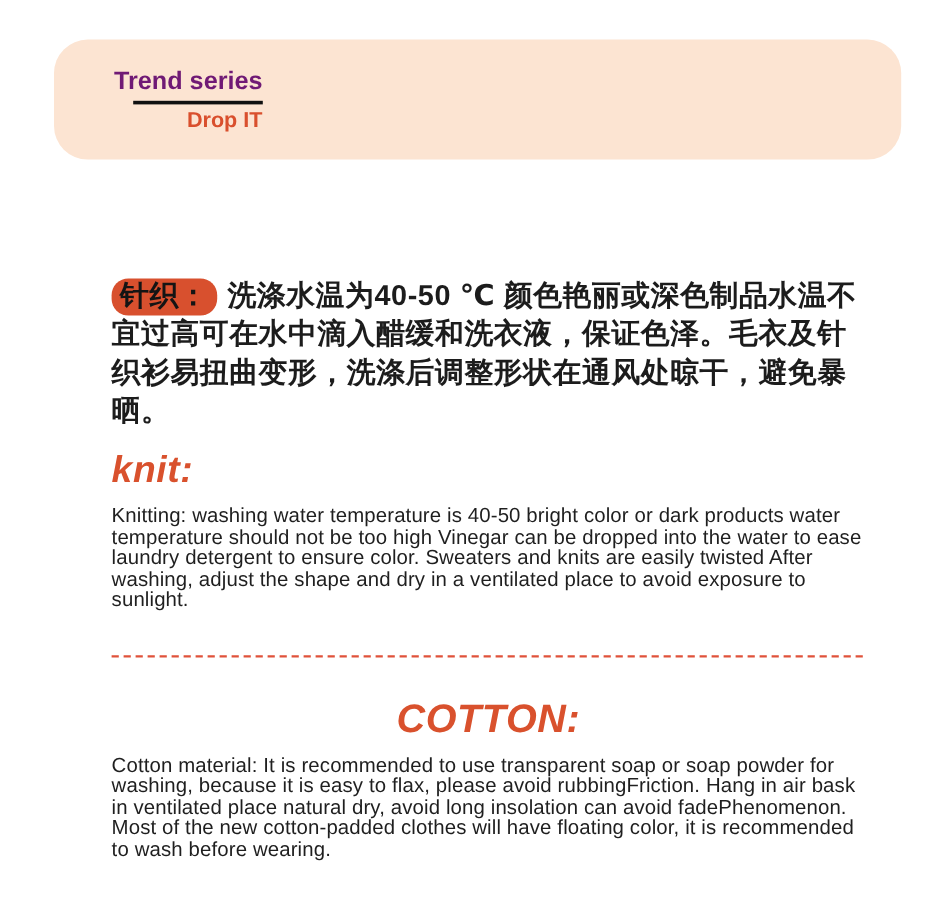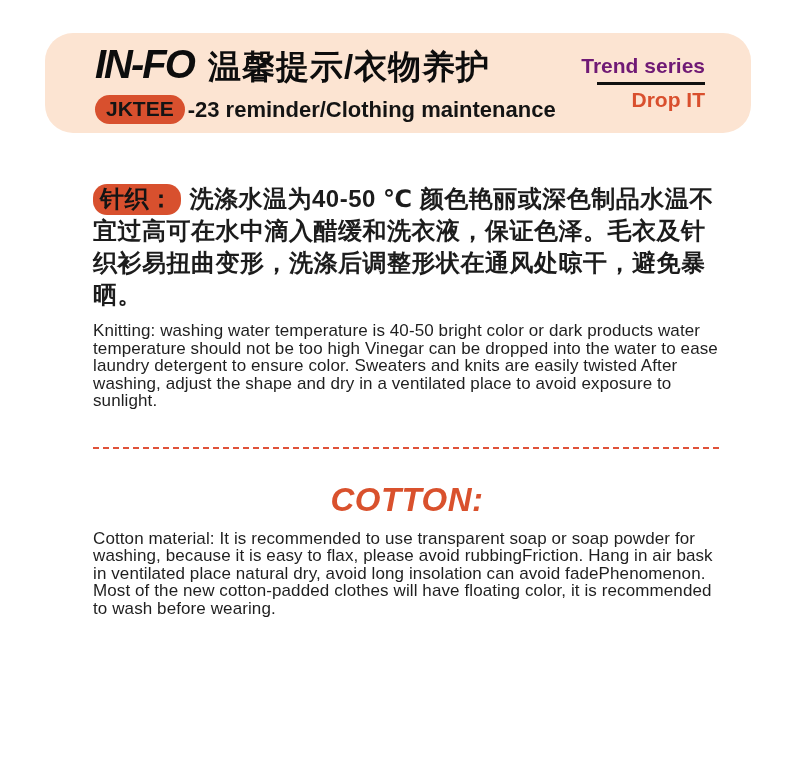--- a/index.html
+++ b/index.html
@@ -68,38 +68,39 @@
     color: #701a75;
     line-height: 1.15;
   }
   .series-rule {
     width: 108px;
     height: 3px;
     background: #101010;
     margin: 4px 0 3px 0;
   }
   .series-bottom {
-    font-size: 21px;
+    font-size: 18px;
     font-weight: 700;
     color: #d94f2d;
     line-height: 1.15;
   }
 
   
   .content {
     position: absolute;
     left: 93px; top: 183px;
     width: 628px;
   }
   .cn-para {
     font-size: 24px;
     line-height: 32px;
     font-weight: 600;
     color: #1c1c1c;
     letter-spacing: 0.5px;
+    margin-top: 48px;
   }
   .cn-badge {
     display: inline-block;
     background: #d8502e;
     color: #141414;
     border-radius: 14px;
     padding: 0 7px 1px 7px;
     margin-right: 9px;
     line-height: 30px;
   }
@@ -124,41 +125,32 @@
     border-top: 2px dashed #e0523a;
     margin: 37px 0 32px 0;
     width: 626px;
   }
   .section-cotton .en-heading { margin-top: 13px; text-align: center; }
 </style>
 </head>
 <body>
 
 <div class="band">
-  <div class="band-left">
-    <div class="logo-row">
-      <span class="logo">IN-FO</span>
-      <span class="title-cn">温馨提示/衣物养护</span>
-    </div>
-    <div class="sub-row">
-      <span class="pill">JKTEE</span>
-      <span class="subtitle">-23 reminder/Clothing maintenance</span>
-    </div>
-  </div>
   <div class="band-right">
     <span class="series-top">Trend series</span>
     <span class="series-rule"></span>
     <span class="series-bottom">Drop IT</span>
   </div>
 </div>
 
 <div class="content">
 
   <div class="section-knit">
     <p class="cn-para"><span class="cn-badge">针织：</span><span>洗涤水温为40-50 ℃ 颜色艳丽或深色制品水温不宜过高可在水中滴入醋缓和洗衣液，保证色泽。毛衣及针织衫易扭曲变形，洗涤后调整形状在通风处晾干，避免暴晒。</span></p>
+    <div class="en-heading">knit:</div>
     <p class="en-para">Knitting: washing water temperature is 40-50 bright color or dark products water temperature should not be too high Vinegar can be dropped into the water to ease laundry detergent to ensure color. Sweaters and knits are easily twisted After washing, adjust the shape and dry in a ventilated place to avoid exposure to sunlight.</p>
   </div>
 
   <hr class="divider">
 
   <div class="section-cotton">
     <div class="en-heading caps">COTTON:</div>
     <p class="en-para">Cotton material: It is recommended to use transparent soap or soap powder for washing, because it is easy to flax, please avoid rubbingFriction. Hang in air bask in ventilated place natural dry, avoid long insolation can avoid fadePhenomenon. Most of the new cotton-padded clothes will have floating color, it is recommended to wash before wearing.</p>
   </div>
 

